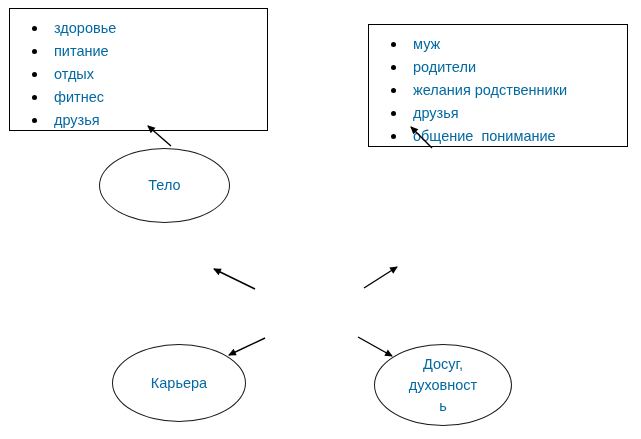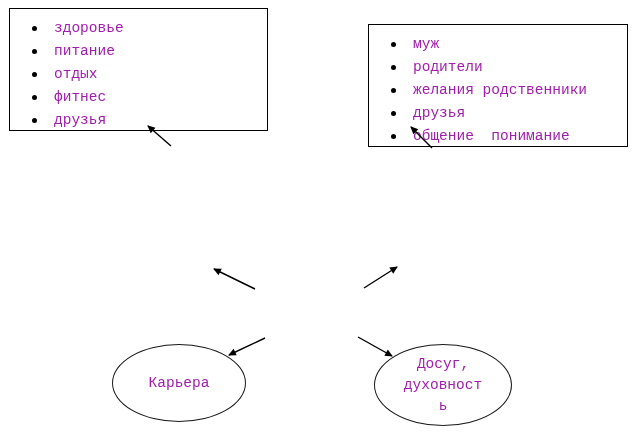--- a/index.html
+++ b/index.html
@@ -6,22 +6,22 @@
     margin: 0;
     padding: 0;
     background: #ffffff;
   }
   #canvas {
     position: relative;
     width: 641px;
     height: 439px;
     background: #ffffff;
     overflow: hidden;
-    font-family: Liberation Mono, monospace;
-    color: #a21caf;
+    font-family: Liberation Sans, sans-serif;
+    color: #0369a1;
   }
 
   
   .list-box {
     position: absolute;
     box-sizing: border-box;
     border: 1.6px solid #000000;
     background: #ffffff;
     overflow: hidden;
   }
@@ -100,20 +100,25 @@
   <div class="list-box" id="box-social">
     <ul>
       <li>муж</li>
       <li>родители</li>
       <li>желания родственники</li>
       <li>друзья</li>
       <li>общение  понимание</li>
     </ul>
   </div>
 
+  <div class="ellipse" id="ellipse-body">
+    <div>
+      <span class="label">Тело</span>
+    </div>
+  </div>
 
 
 
   <div class="ellipse" id="ellipse-career">
     <div>
       <span class="label">Карьера</span>
     </div>
   </div>
 
   <div class="ellipse" id="ellipse-leisure">

